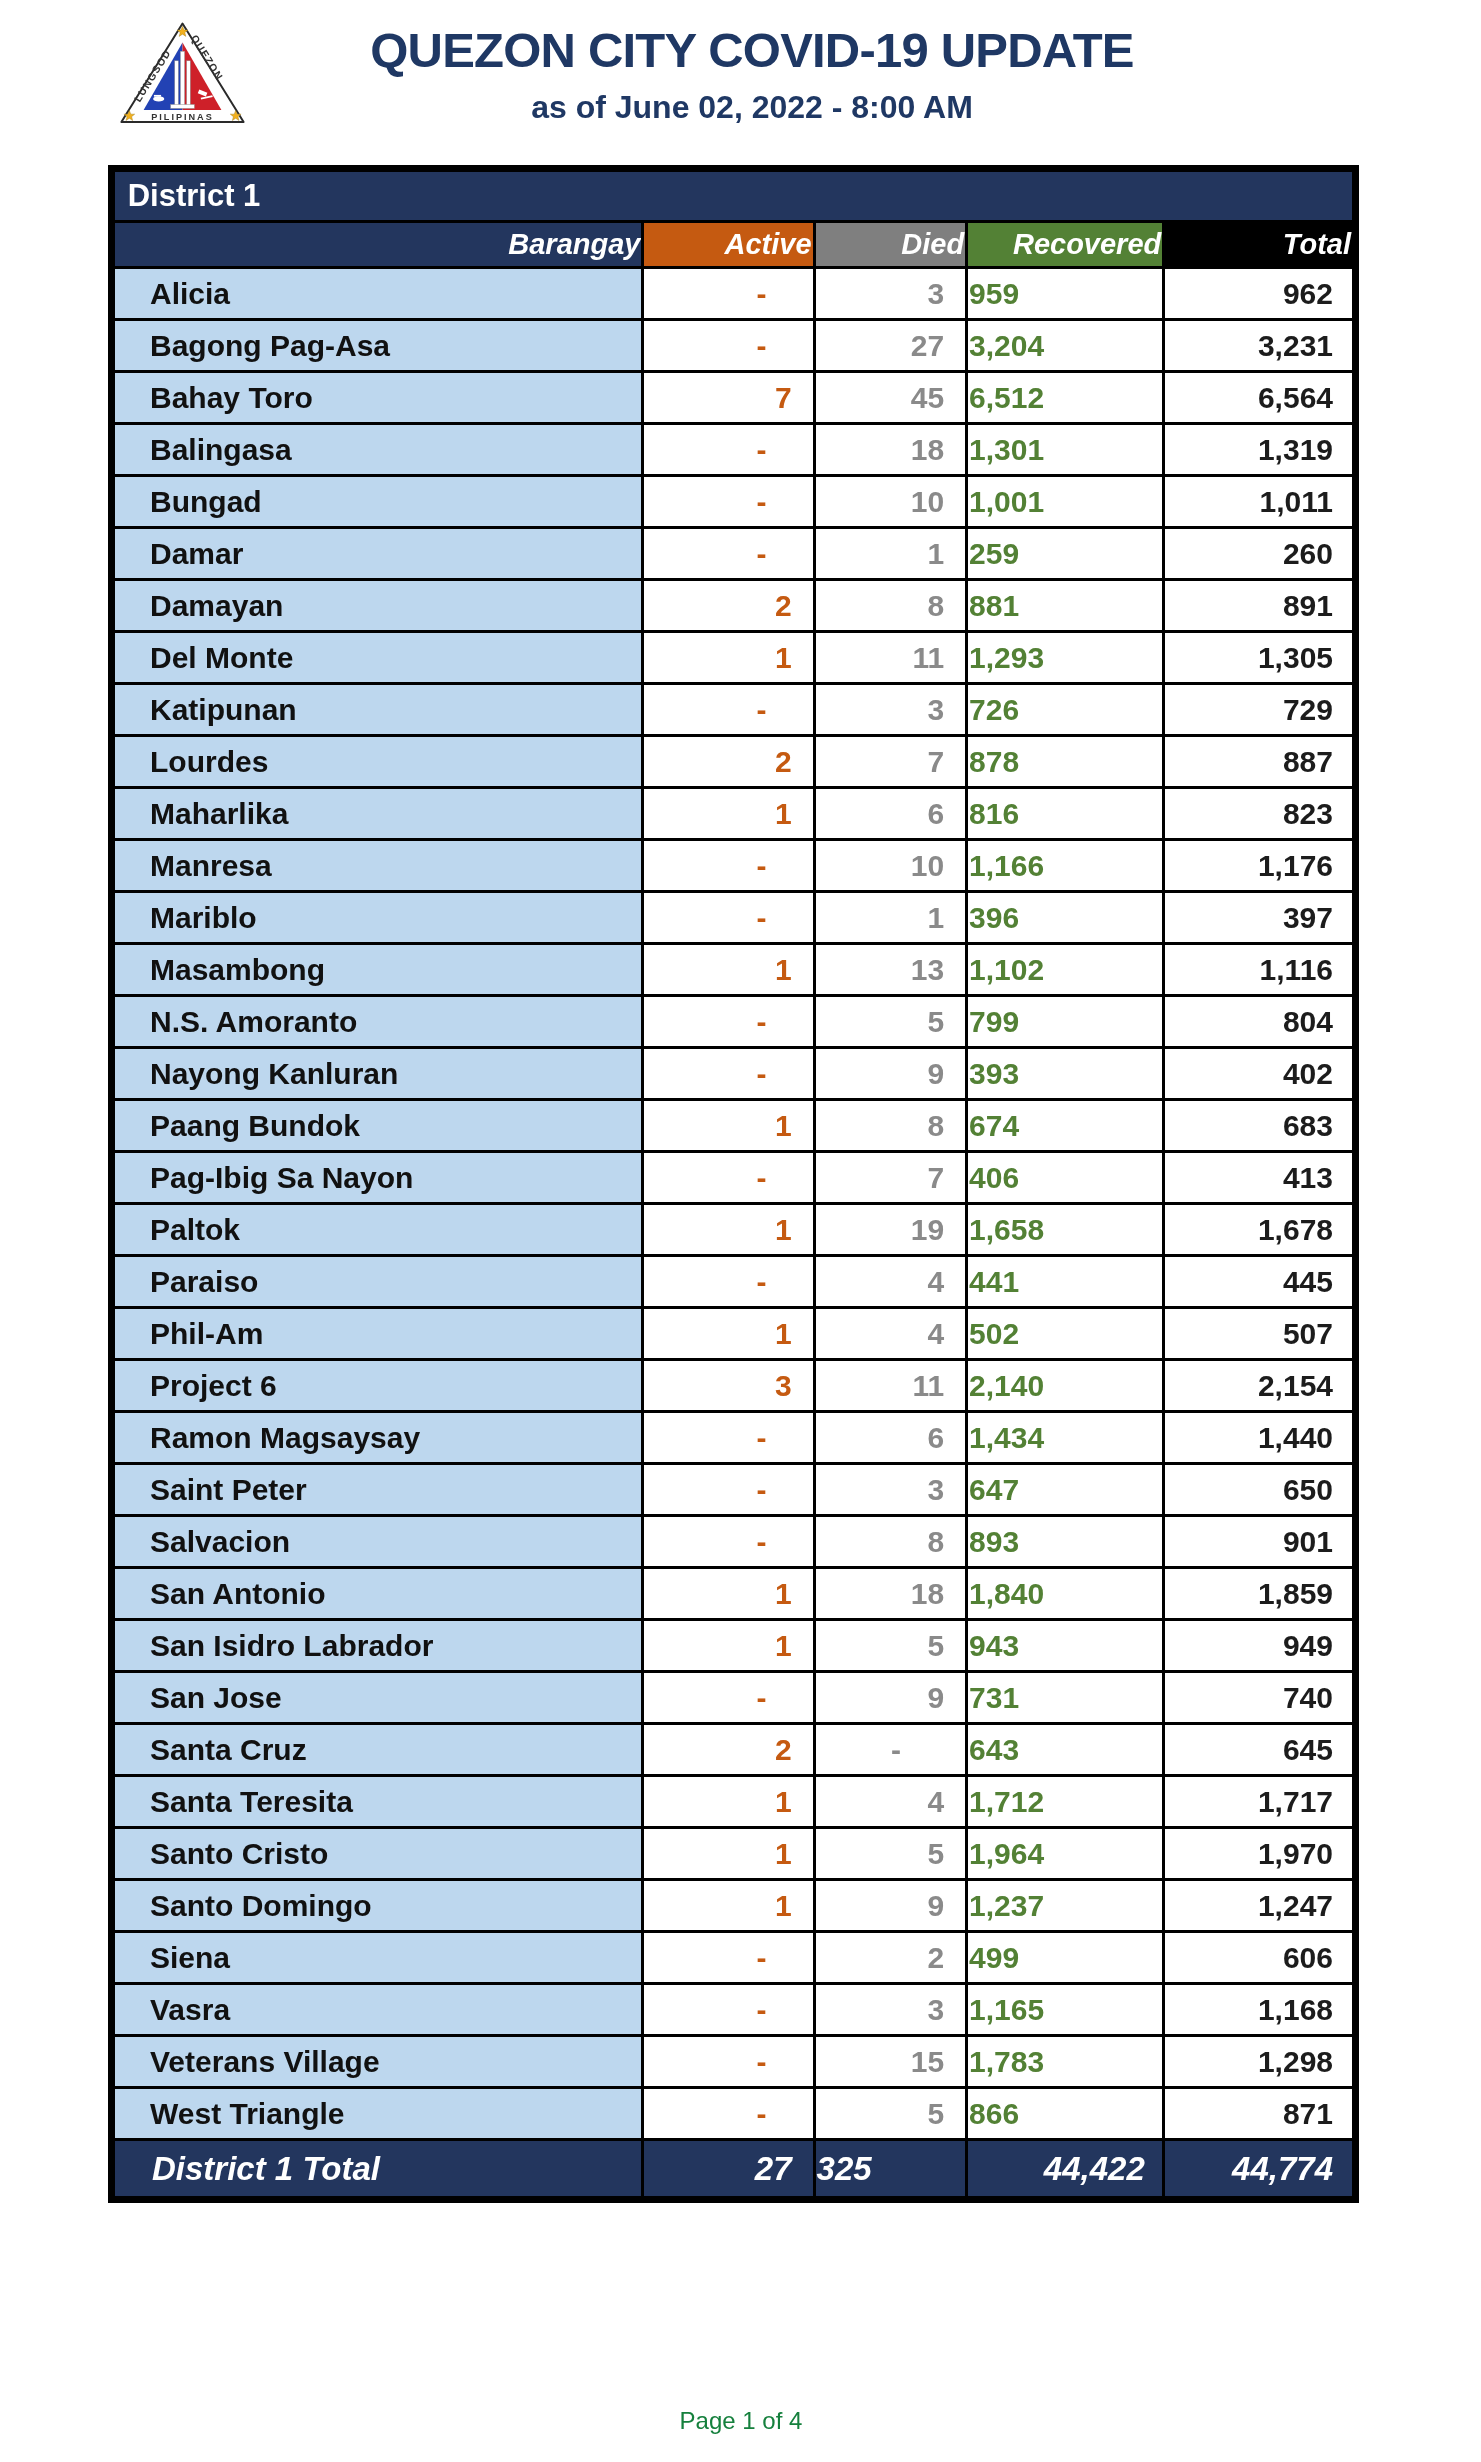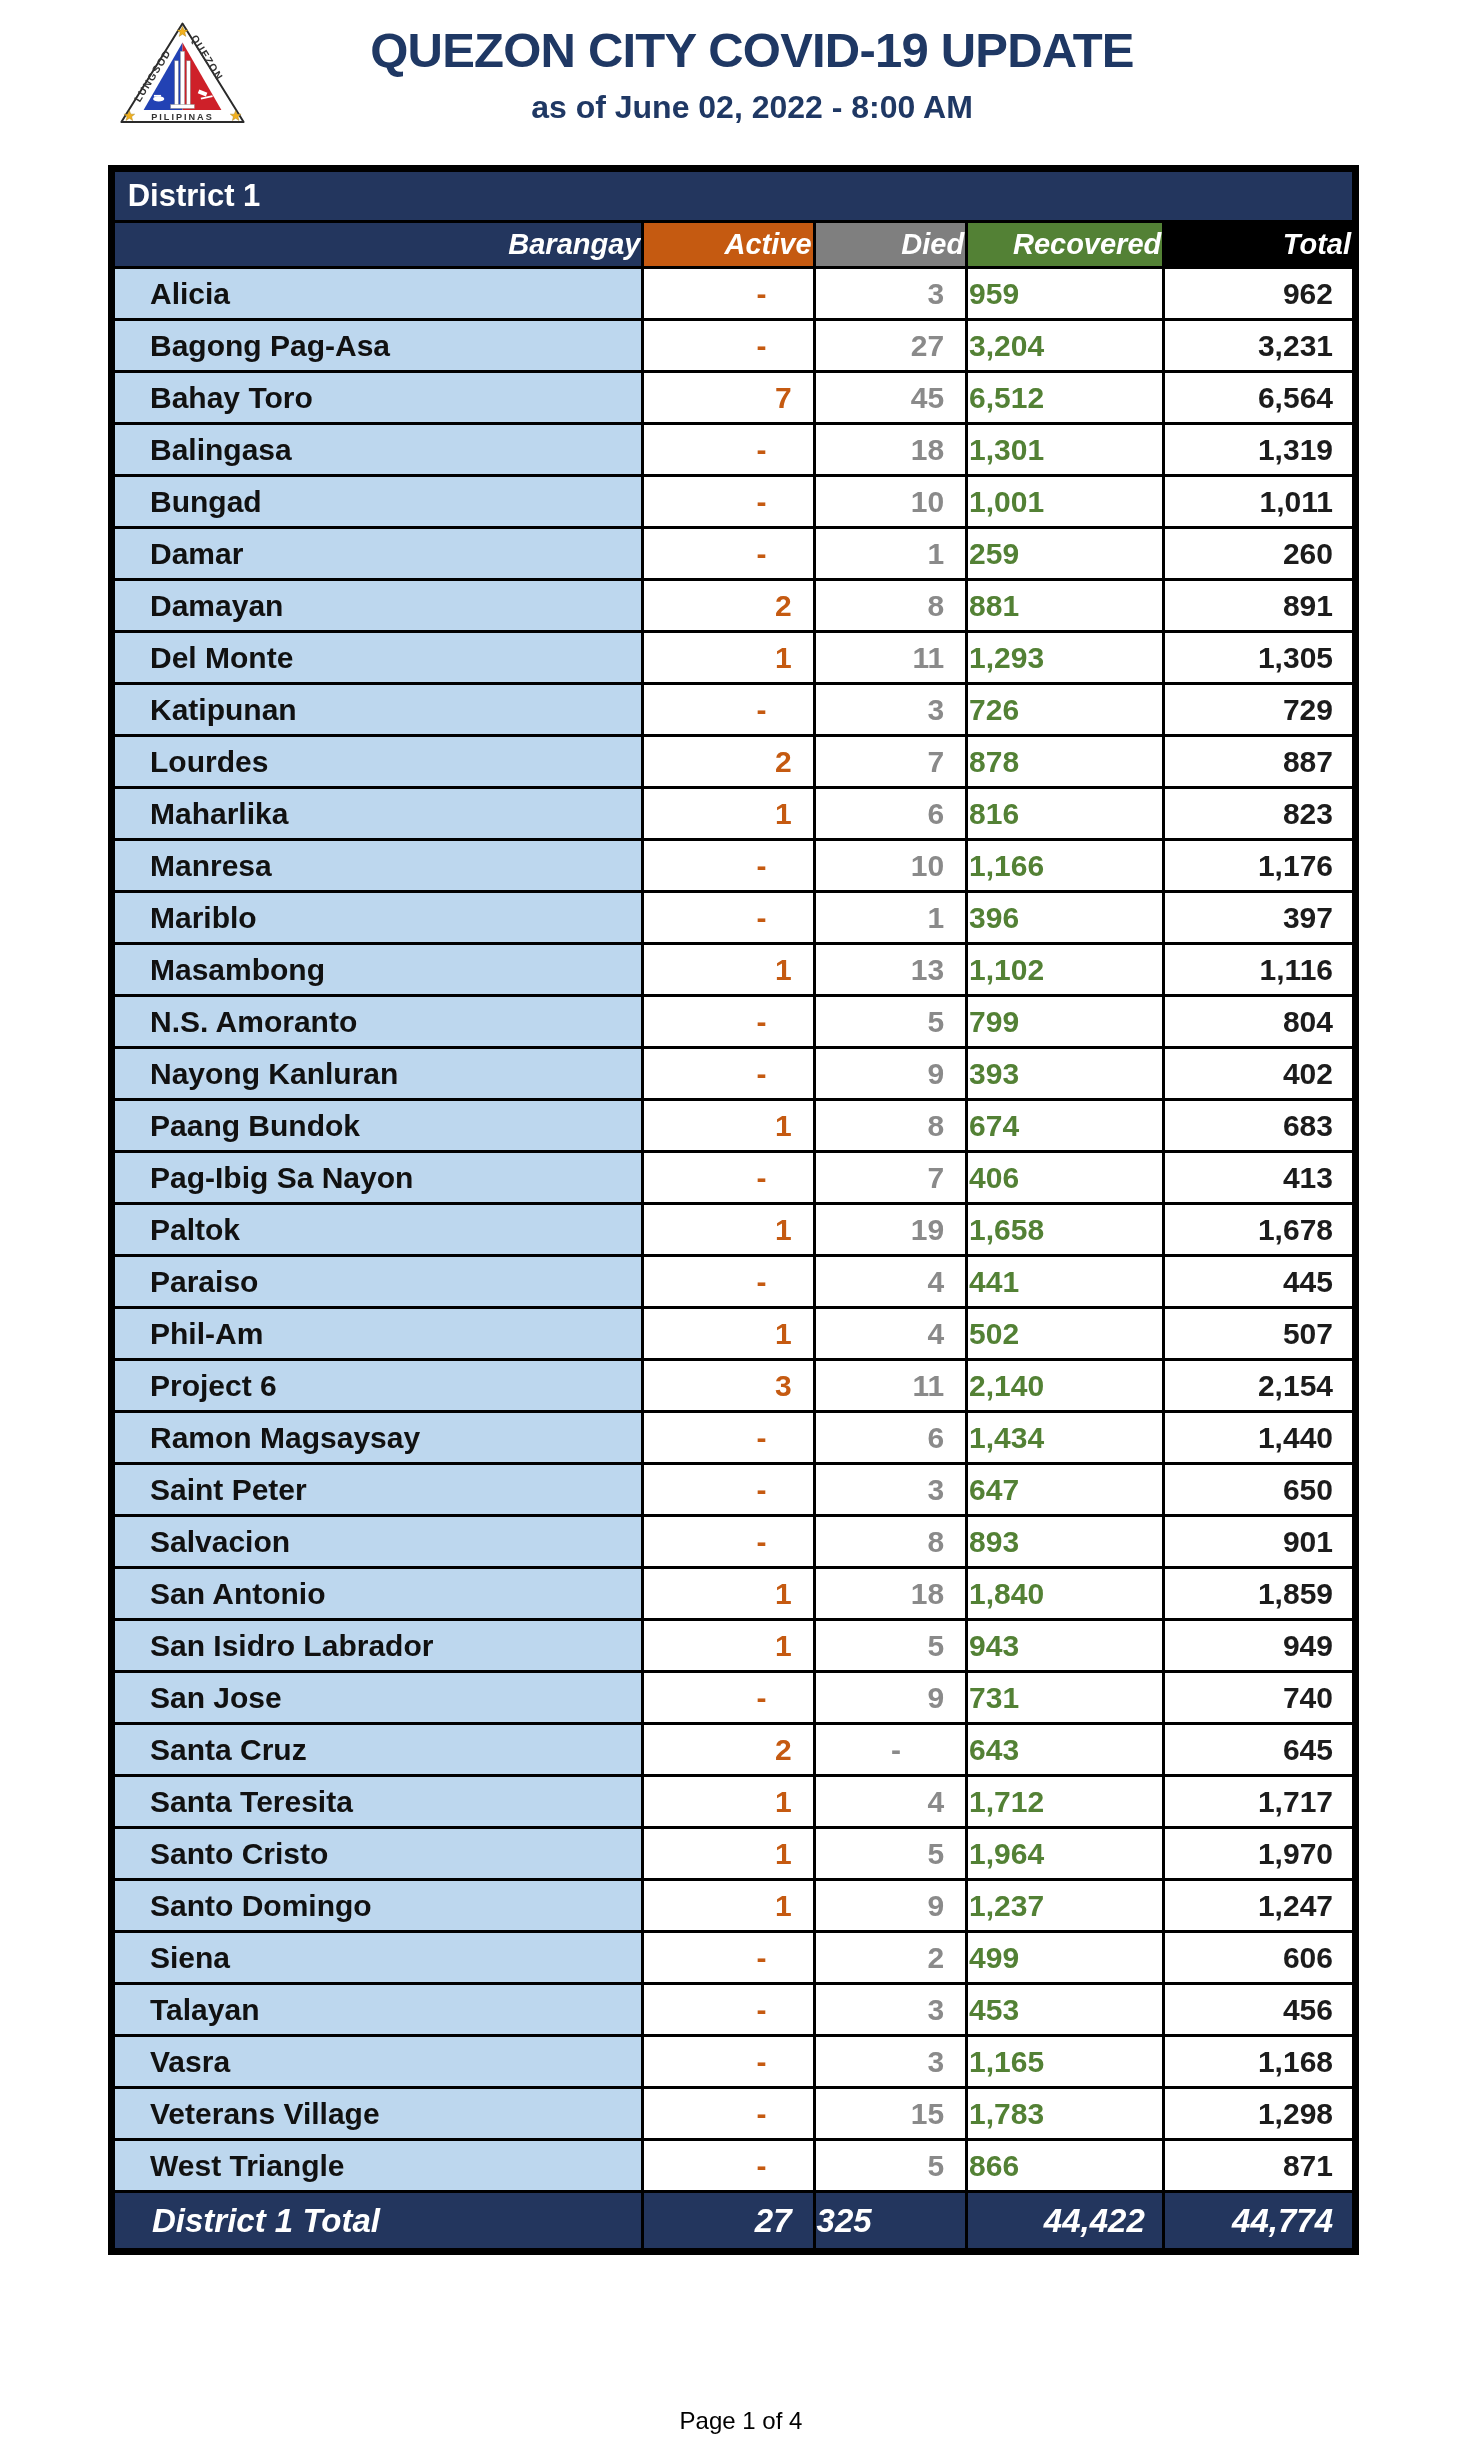--- a/index.html
+++ b/index.html
@@ -40,21 +40,21 @@
   .cell-recovered{color:var(--green);padding-right:32px;}
   .cell-total{color:var(--total-black);text-align:right;padding-right:19px;}
   tfoot td{background:var(--navy);color:#fff;font-style:italic;height:53px;font-size:33px;}
   .total-barangay{text-align:left;padding-left:37px;}
   .total-active{text-align:right;padding-right:21px;}
   .total-died{padding-right:30px;}
   .total-recovered{text-align:right;padding-right:17.5px;}
   .total-total{text-align:right;padding-right:19px;}
   
   .footer{position:absolute;top:2407px;left:0;width:100%;text-align:center;
-          font-size:24px;color:#000000;}
+          font-size:24px;color:#15803d;}
 </style>
 </head>
 <body>
 
 <div class="page">
 
   <div class="header">
     <svg class="logo" viewBox="0 0 160 132" aria-hidden="true">
       <path d="M80 3 L157 127 L3 127 Z" fill="#ffffff" stroke="#2a2a2a" stroke-width="2.5" stroke-linejoin="round"></path>
       <polygon points="80,27 80,112 31,112" fill="#2242B4"></polygon>
@@ -333,27 +333,20 @@
             <td class="cell-total">1,247</td>
           </tr>
           <tr>
             <td class="cell-barangay">Siena</td>
             <td class="cell-active dash">-</td>
             <td class="cell-died">2</td>
             <td class="cell-recovered">499</td>
             <td class="cell-total">606</td>
           </tr>
           <tr>
-            <td class="cell-barangay">Talayan</td>
-            <td class="cell-active dash">-</td>
-            <td class="cell-died">3</td>
-            <td class="cell-recovered">453</td>
-            <td class="cell-total">456</td>
-          </tr>
-          <tr>
             <td class="cell-barangay">Vasra</td>
             <td class="cell-active dash">-</td>
             <td class="cell-died">3</td>
             <td class="cell-recovered">1,165</td>
             <td class="cell-total">1,168</td>
           </tr>
           <tr>
             <td class="cell-barangay">Veterans Village</td>
             <td class="cell-active dash">-</td>
             <td class="cell-died">15</td>

